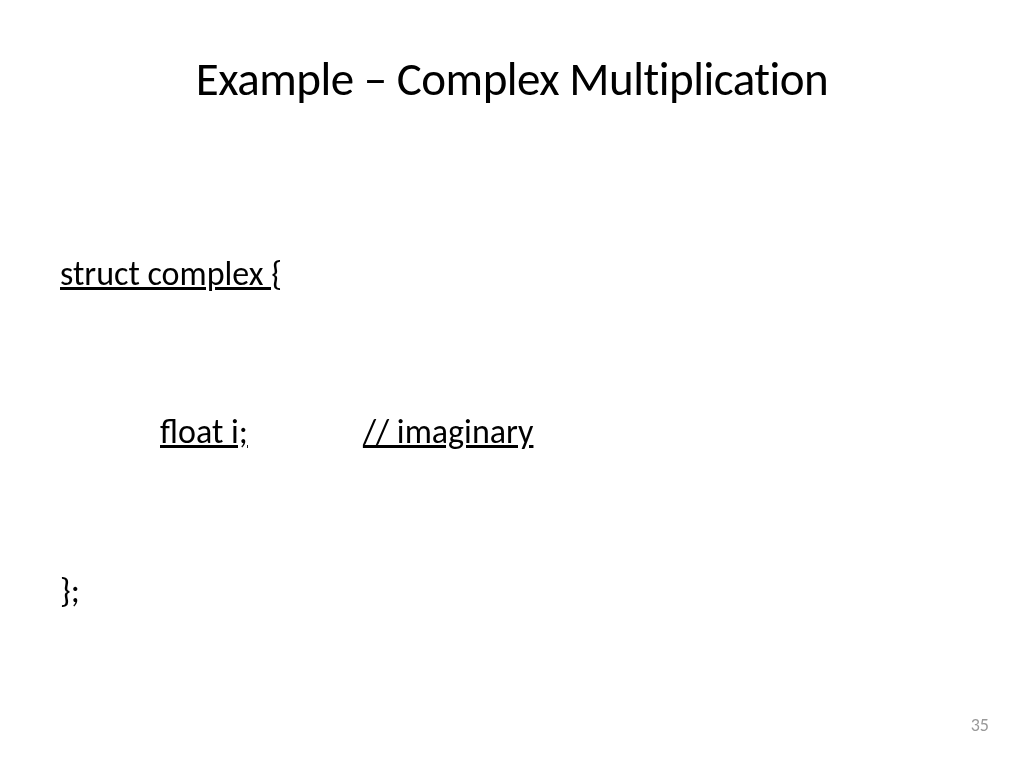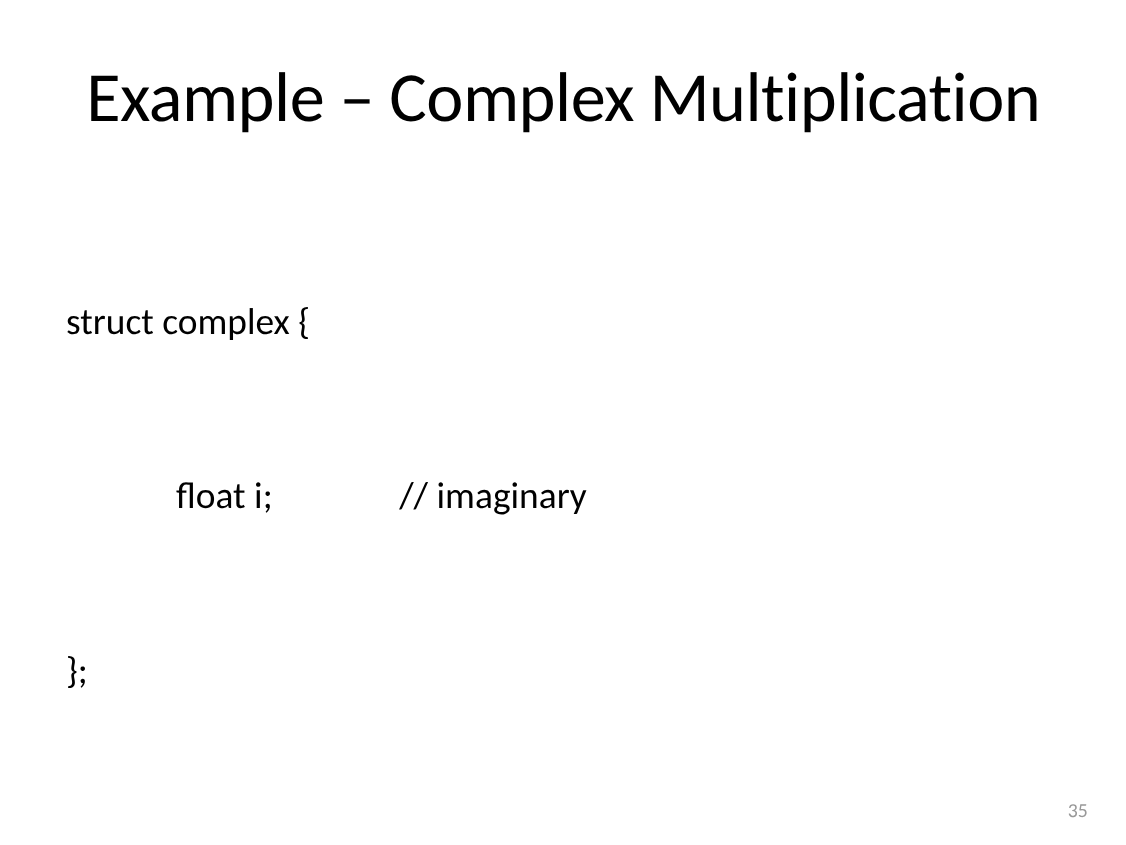--- a/index.html
+++ b/index.html
@@ -16,46 +16,47 @@
       position: relative;
       overflow: hidden;
     }
     .slide {
       width: 100%;
       height: 100%;
       padding: 50px 60px 40px 60px;
       position: relative;
     }
     .title {
-      font-size: 64px;
+      font-size: 47px;
       font-weight: 400;
       text-align: center;
       margin-bottom: 35px;
       letter-spacing: -0.5px;
     }
     .code-block {
       font-size: 34px;
       line-height: 1.55;
       font-family: Calibri, 'Segoe UI', Arial, sans-serif;
       white-space: pre;
     }
     .code-line {
       display: block;
+      text-decoration: underline;
     }
     .indent {
       display: inline-block;
       width: 100px;
     }
     .tab-gap {
       display: inline-block;
       width: 115px;
     }
     .page-number {
       position: absolute;
-      bottom: 20px;
+      bottom: 32px;
       right: 35px;
       font-size: 18px;
       color: #999999;
     }
   </style>
 </head>
 <body>
 
 <div class="slide">
   <h1 class="title">Example – Complex Multiplication</h1>

